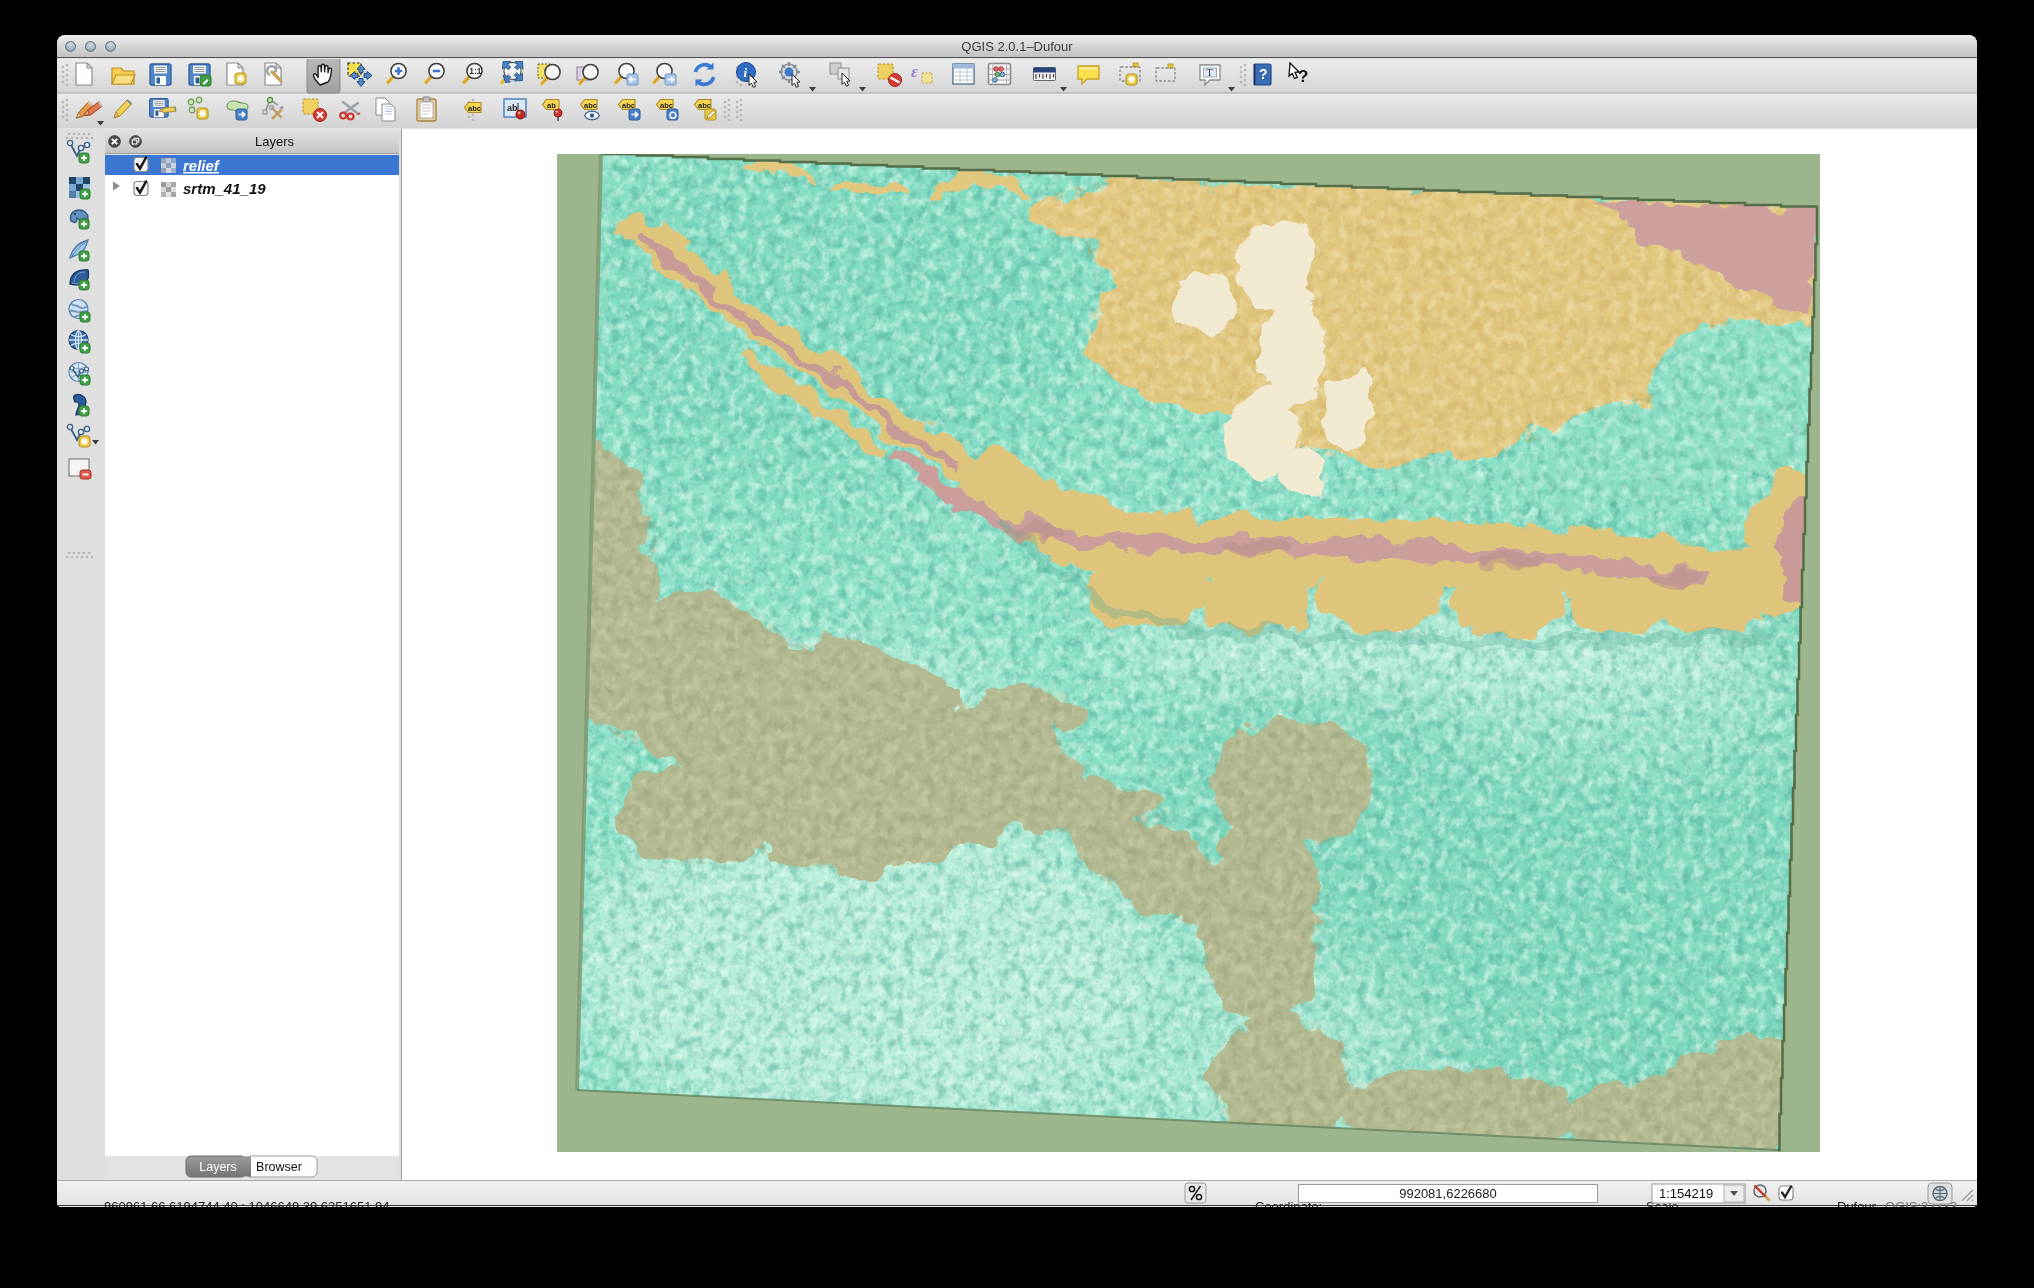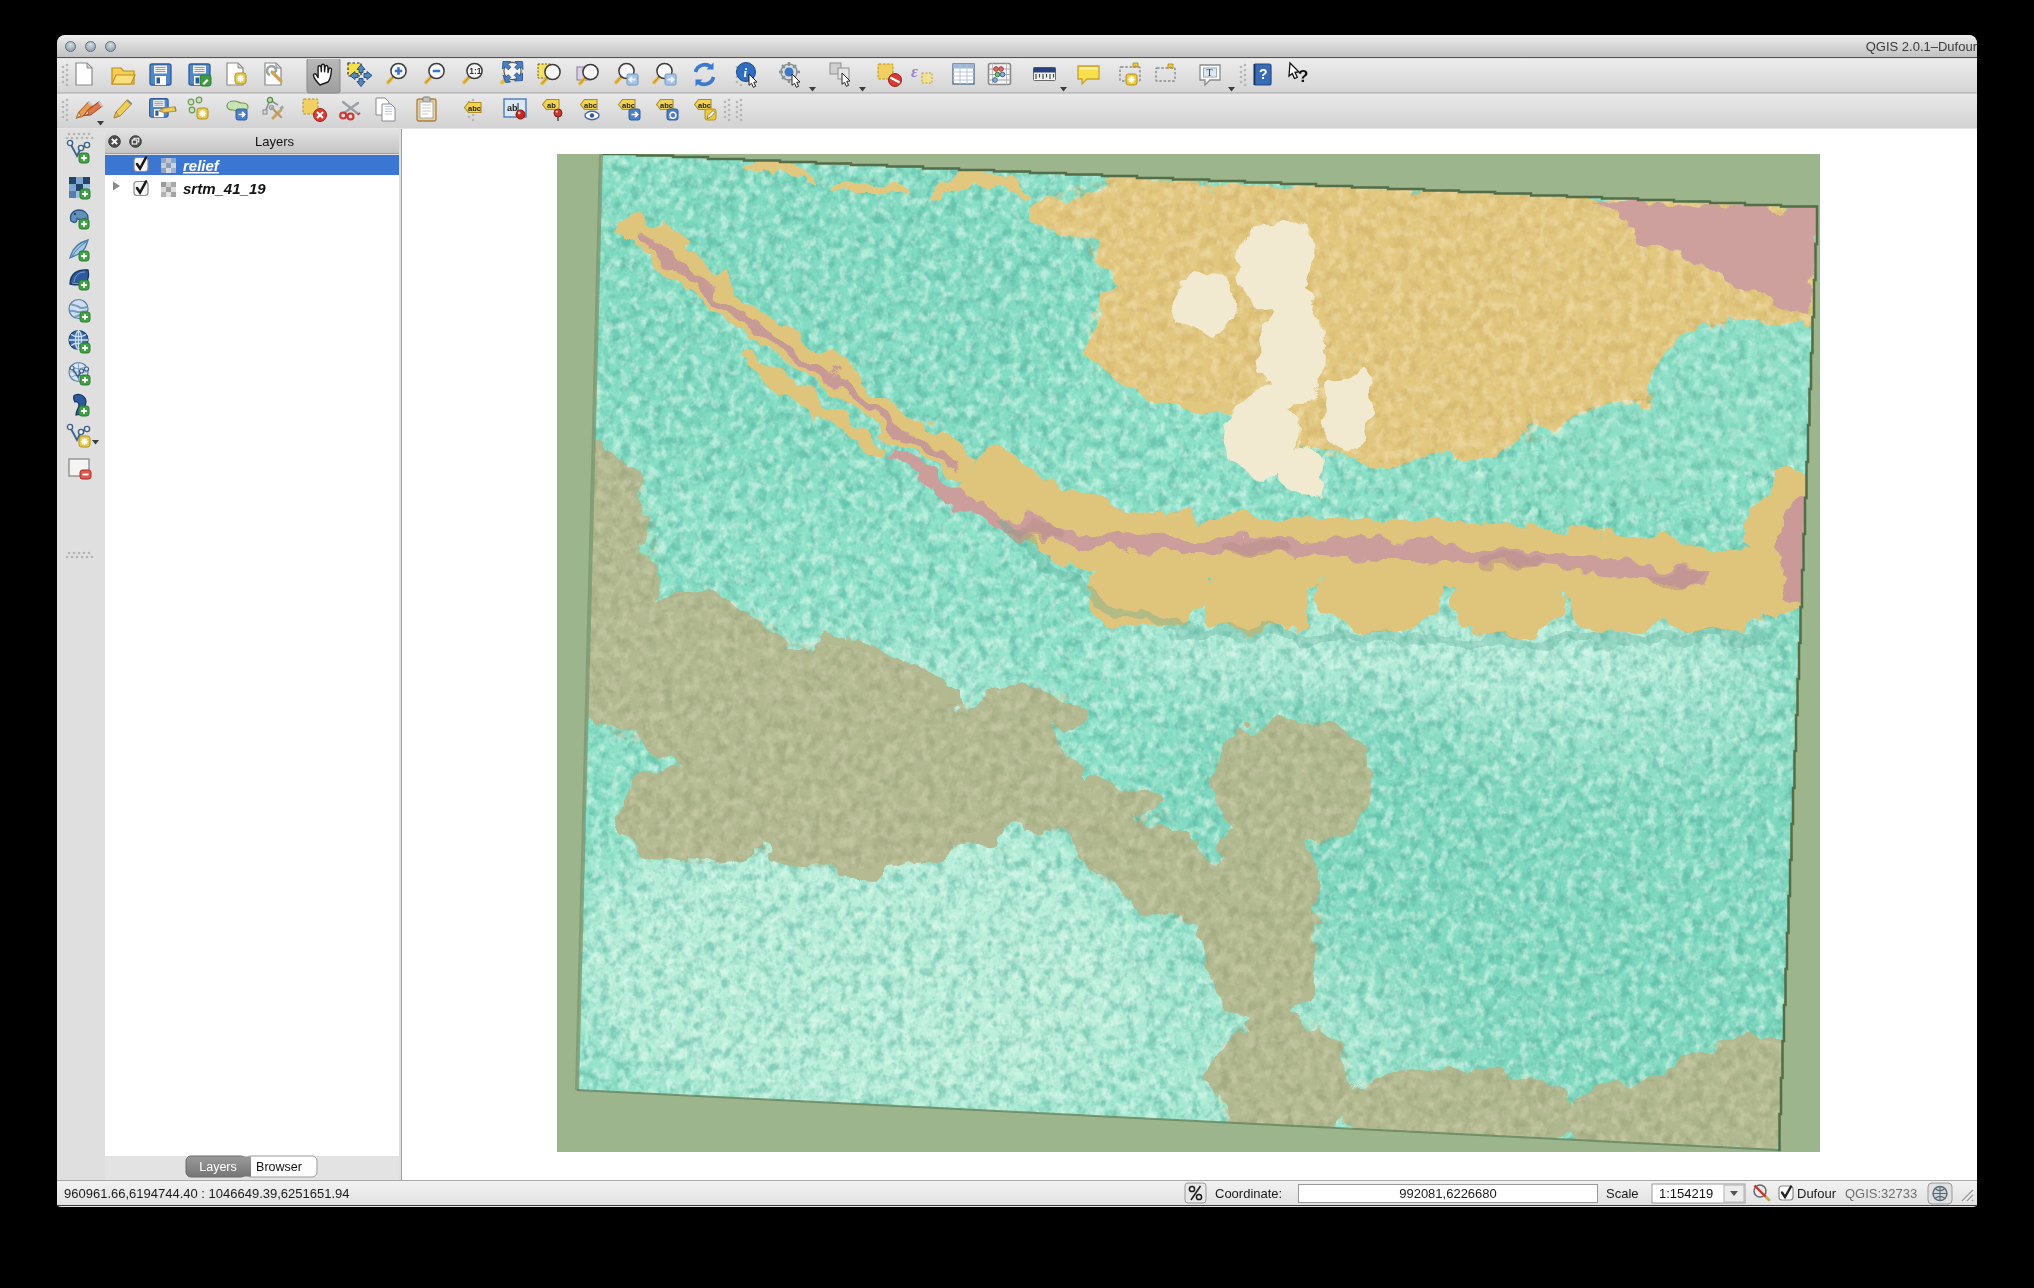--- a/index.html
+++ b/index.html
@@ -1,37 +1,37 @@
 <!DOCTYPE html>
 <html><head>
 <meta charset="utf-8">
 <style>
 * { margin:0; padding:0; box-sizing:border-box; }
 html,body { width:2034px; height:1288px; background:#000; font-family:"Liberation Sans",sans-serif; overflow:hidden; }
 #win { position:absolute; left:57px; top:35px; width:1920px; height:1172px; background:#e3e3e3; border-radius:8px 8px 4px 4px; overflow:hidden; }
 #titlebar { position:absolute; left:0; top:0; width:1920px; height:23px; background:linear-gradient(#efefef,#d8d8d8 45%,#c2c2c2); border-bottom:1px solid #515151; border-radius:8px 8px 0 0; }
 .tl { position:absolute; top:5.5px; width:11px; height:11px; border-radius:50%; background:radial-gradient(circle at 50% 30%, #d3dde2 0%, #aebec7 45%, #7e939f 100%); border:1px solid #5c6e7a; }
-#title { position:absolute; top:0; left:0; width:1920px; height:22px; text-align:right; font-size:13px; line-height:23px; color:#3c3c3c; }
+#title { position:absolute; top:0; left:0; width:1920px; height:22px; text-align:center; font-size:13px; line-height:23px; color:#3c3c3c; }
 #tbar { position:absolute; left:0; top:24px; width:1920px; height:69px; background:linear-gradient(#e9e9e9,#d2d2d2 48%,#c9c9c9 50%,#d6d6d6); border-bottom:1px solid #8f8f8f; }
 #tbar .r1 { position:absolute; top:0; left:0; width:1920px; height:34px; border-bottom:1px solid #bcbcbc; background:linear-gradient(#ececec,#d5d5d5); }
 #tbar .r2 { position:absolute; top:35px; left:0; width:1920px; height:34px; background:linear-gradient(#e9e9e9,#d2d2d2); }
 #tbsvg { position:absolute; left:0; top:24px; }
 #main { position:absolute; left:0; top:94px; width:1920px; height:1051px; background:#dfdfdf; }
 #canvas { position:absolute; left:344px; top:94px; width:1576px; height:1051px; background:#fff; border-left:1px solid #a0a0a0; }
 #lpanel { position:absolute; left:48px; top:94px; width:294px; height:1051px; background:#e3e3e3; }
 #lphead { position:absolute; left:0; top:0; width:294px; height:25px; background:linear-gradient(#e2e2e2,#c4c4c4); border-bottom:1px solid #9e9e9e; }
 #lphead .ttl { position:absolute; left:45px; width:249px; text-align:center; font-size:13px; line-height:25px; color:#111; }
 #lpbody { position:absolute; left:0; top:26px; width:294px; height:1001px; background:#fff;font-style:italic; }
 .lrow { position:absolute; left:0; width:294px; height:19px; }
 .lrow.sel { background:#3b77d2; height:20px; }
 #tabs { position:absolute; left:48px; top:1120px; width:294px; height:24px; }
 #statusbar { position:absolute; left:0; top:1145px; width:1920px; height:26px; background:linear-gradient(#f2f2f2,#e2e2e2); border-top:1px solid #a8a8a8; border-bottom:1px solid #3a3a3a; font-size:13px; color:#1a1a1a; }
 #leftbar { position:absolute; left:0; top:94px; width:48px; height:1051px; }
 #mapsvg { position:absolute; left:500px; top:119px; }
-.sbtxt { position:absolute; top:5px; }
+.sbtxt { position:absolute; top:18px;margin-left:40px; }
 .sfield { position:absolute; top:3px; height:19px; background:#fff; border:1px solid #9a9a9a; font-size:13px; text-align:center; line-height:18px; }
 </style>
 </head>
 <body>
 <div id="win">
   <div id="titlebar">
     <div class="tl" style="left:8px"></div>
     <div class="tl" style="left:28px"></div>
     <div class="tl" style="left:48px"></div>
     <div id="title">QGIS 2.0.1–Dufour</div>

